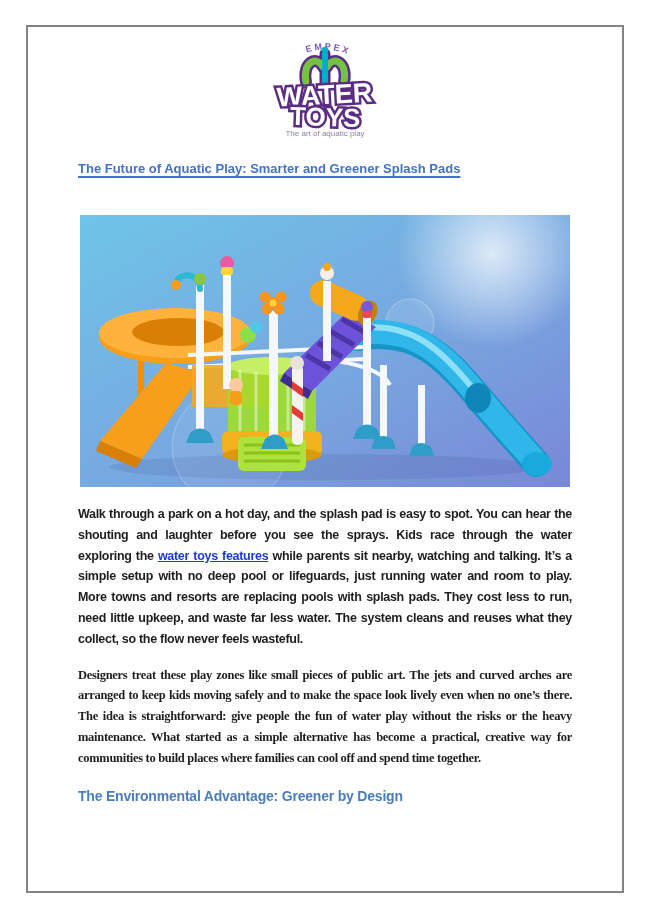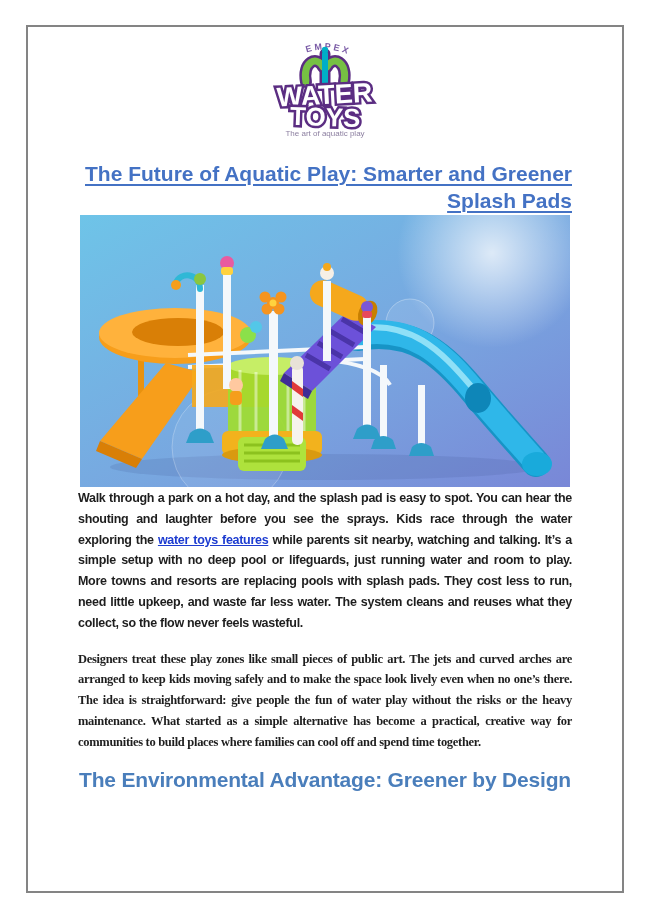--- a/index.html
+++ b/index.html
@@ -15,40 +15,40 @@
   .page-border{
     position:absolute; left:26px; top:25px; width:598px; height:868px;
     border:2px solid var(--page-border);
   }
   .logo-wrap{
     position:absolute; top:34px; left:0; width:650px;
     display:flex; justify-content:center;
   }
   .doc-title{
     position:absolute; top:146px; left:78px; width:494px;
-    text-align:right; color:var(--title-blue);
-    font-size:21px; font-weight:bold; line-height:27px;
+    text-align:left; color:var(--title-blue);
+    font-size:13px; font-weight:bold; line-height:27px;
     text-decoration:underline; text-decoration-thickness:2px; text-underline-offset:3px;
   }
   .hero{
     position:absolute; top:215px; left:80px; width:490px; height:272px;
   }
   .text-col{
     position:absolute; top:488px; left:78px; width:494px;
     color:var(--body-text); font-size:12.5px; font-weight:bold;
     letter-spacing:-0.3px; line-height:20.8px; text-align:justify;
   }
-  .text-col p{margin:0 0 0 0;}
+  .text-col p{margin:16px 0 0 0;}
   .text-col p + p{margin-top:15px;font-family:Liberation Serif, serif;}
   a.inline-link{
     color:var(--link-blue); text-decoration:underline; cursor:pointer;
   }
   .subheading{
     margin-top:17px; color:var(--subheading-blue);
-    font-size:21px; font-weight:bold; letter-spacing:-0.2px; text-align:center;
+    font-size:14px; font-weight:bold; letter-spacing:-0.2px; text-align:left;
   }
   svg text{font-family:"Liberation Sans", sans-serif;}
 </style>
 </head>
 <body>
 
 <div class="page">
   <div class="page-border"></div>
 
   <div class="logo-wrap">

